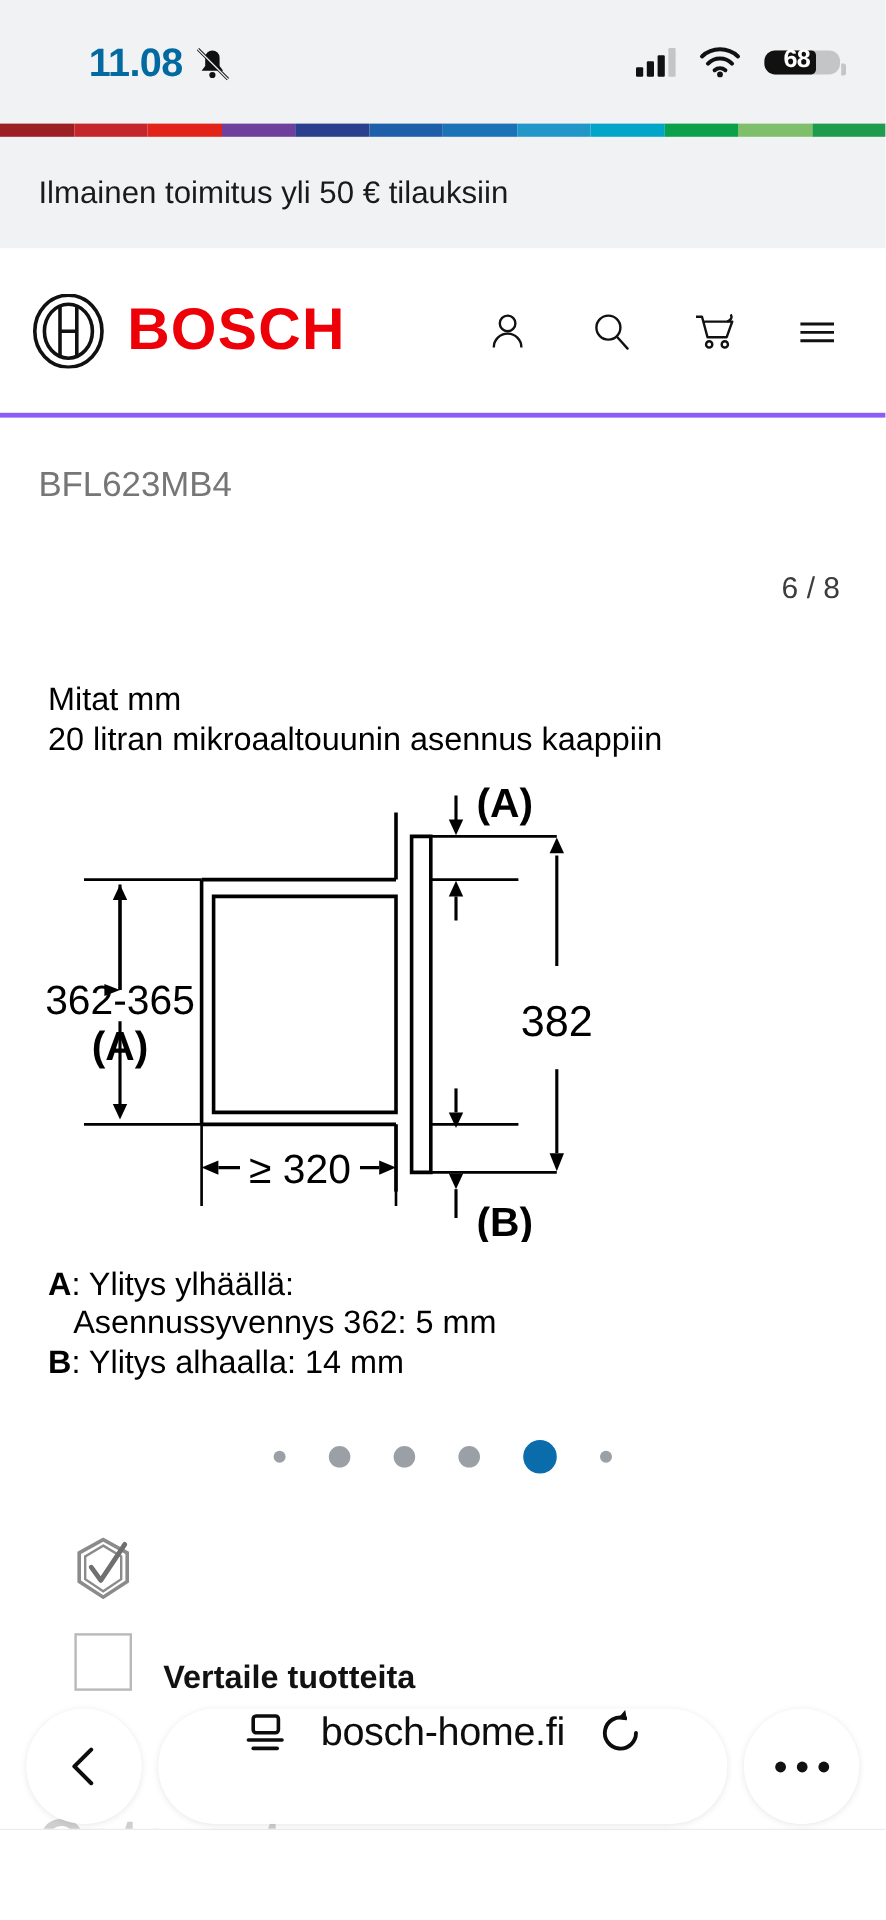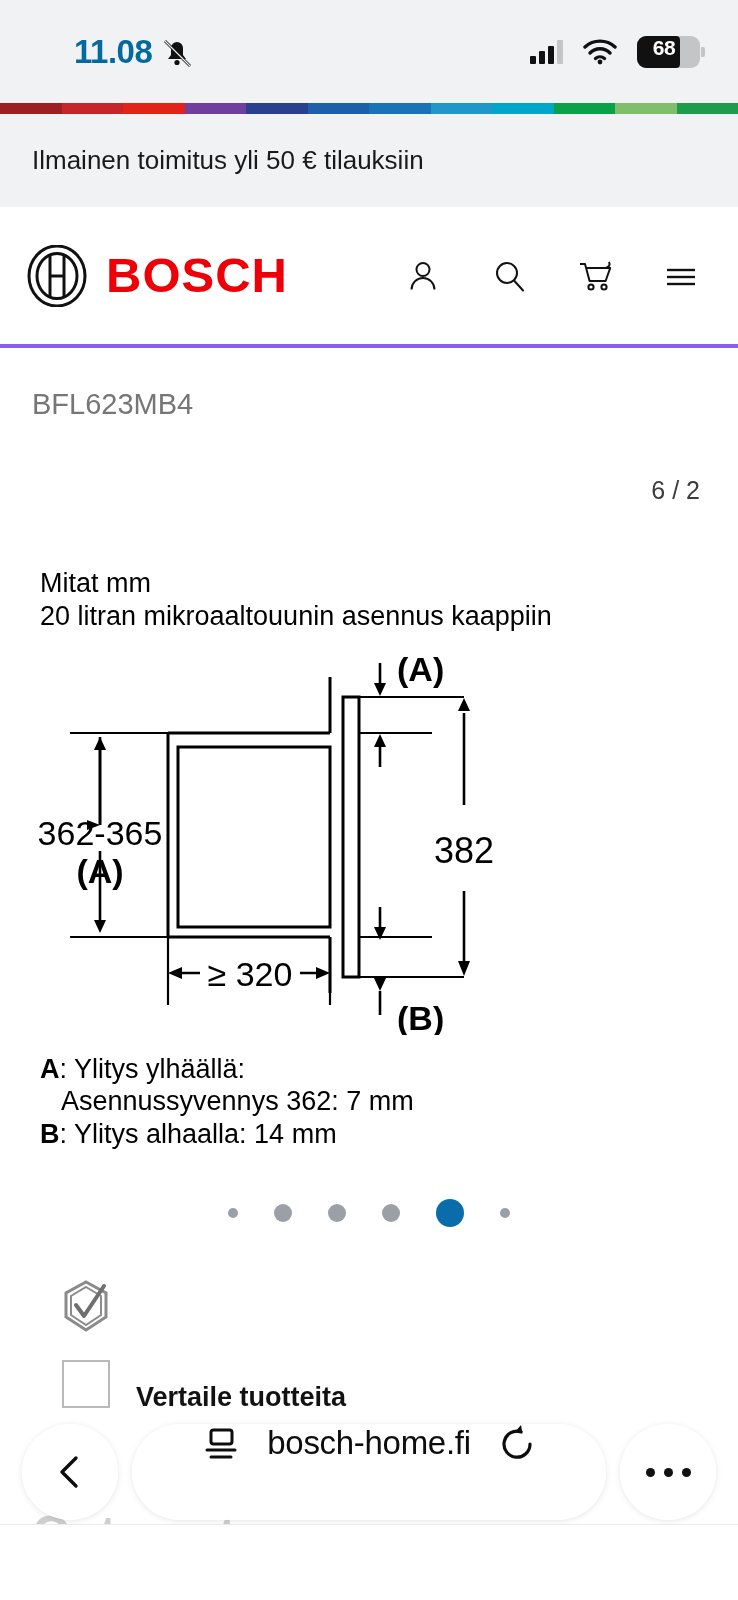--- a/index.html
+++ b/index.html
@@ -25,22 +25,22 @@
   .bell-mute{ width:30px; height:32px; position:relative; display:block; }
   .status-right{ display:flex; align-items:center; gap:20px; }
   .signal{ display:flex; align-items:flex-end; gap:3px; height:24px;}
   .signal i{ display:block; width:6px; background:#111; border-radius:1px;}
   .signal i:nth-child(1){height:8px}
   .signal i:nth-child(2){height:13px}
   .signal i:nth-child(3){height:18px}
   .signal i:nth-child(4){height:24px; background:#c3c5c7;}
   .wifi{ width:34px; height:26px; }
   .battery{
-    width:63px; height:32px; border-radius:9px; background:#c3c5c7;
-    position:relative; display:flex; align-items:flex-start;
+    width:63px; height:20px; border-radius:9px; background:#c3c5c7;
+    position:relative; display:flex; align-items:flex-end;
   }
   .battery .fill{
     position:absolute; left:0; top:0; bottom:0; width:68%;
     background:#111; border-radius:9px 4px 4px 9px;
   }
   .battery .pct{
     position:relative; z-index:2; color:#fff; font-size:21px; font-weight:700;
     width:100%; text-align:center; padding-right:9px; letter-spacing:-0.5px;
   }
   .battery .nub{
@@ -242,21 +242,21 @@
         <line x1="5" y1="27" x2="33" y2="27" stroke="#111" stroke-width="2.4"></line>
       </svg>
     </span>
   </div>
 </div>
 
 <div class="content">
 
   <div class="sku">BFL623MB4</div>
 
-  <div class="pager">6 / 2</div>
+  <div class="pager">6 / 8</div>
 
   <div class="figure-title">
     <span class="l1">Mitat mm</span>
     <span class="l2">20 litran mikroaaltouunin asennus kaappiin</span>
   </div>
 
   <div class="drawing">
     <svg viewBox="0 0 674 380" width="674" height="380">
       <defs>
         <marker id="arrDn" markerWidth="12" markerHeight="14" refX="6" refY="13" orient="auto" markerUnits="userSpaceOnUse">
@@ -332,21 +332,21 @@
       <line x1="432" y1="58" x2="432" y2="150" stroke="#000" stroke-width="2.6"></line>
       <path d="M426,56 L438,56 L432,43 Z" fill="#000"></path>
       <line x1="432" y1="236" x2="432" y2="306" stroke="#000" stroke-width="2.6"></line>
       <path d="M426,306 L438,306 L432,321 Z" fill="#000"></path>
       <text x="432" y="208" font-family="Liberation Sans, sans-serif" font-size="36" fill="#000" text-anchor="middle">382</text>
     </svg>
   </div>
 
   <div class="legend">
     <div class="row"><b>A</b><span>: Ylitys ylhäällä:</span></div>
-    <div class="row">   <span>Asennussyvennys 362: 7 mm</span></div>
+    <div class="row">   <span>Asennussyvennys 362: 5 mm</span></div>
     <div class="row"><b>B</b><span>: Ylitys alhaalla: 14 mm</span></div>
   </div>
 
   <div class="dots">
     <span class="dot xs"></span>
     <span class="dot sm"></span>
     <span class="dot sm"></span>
     <span class="dot sm"></span>
     <span class="dot active"></span>
     <span class="dot xs"></span>

